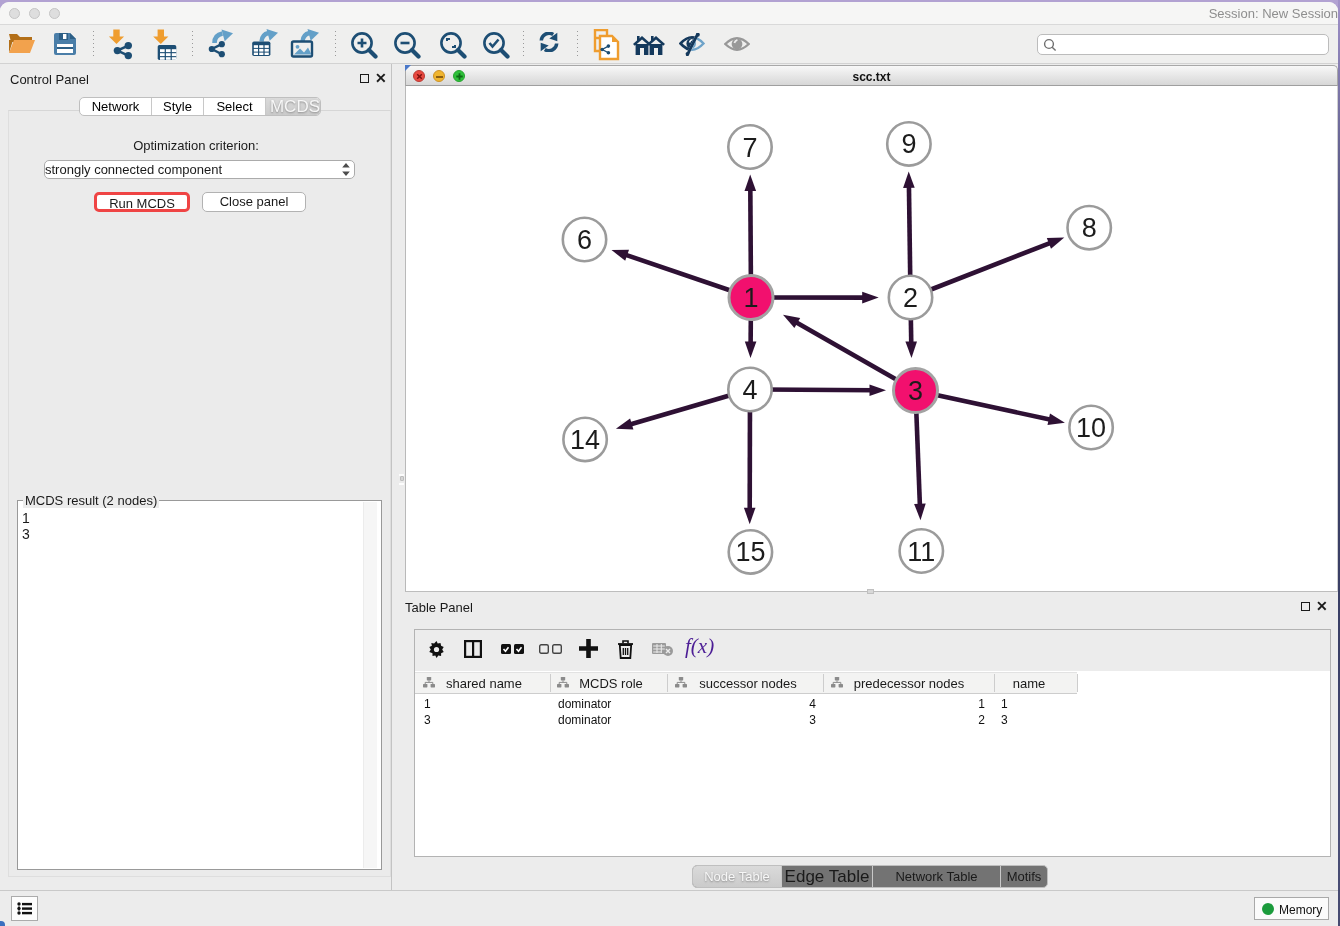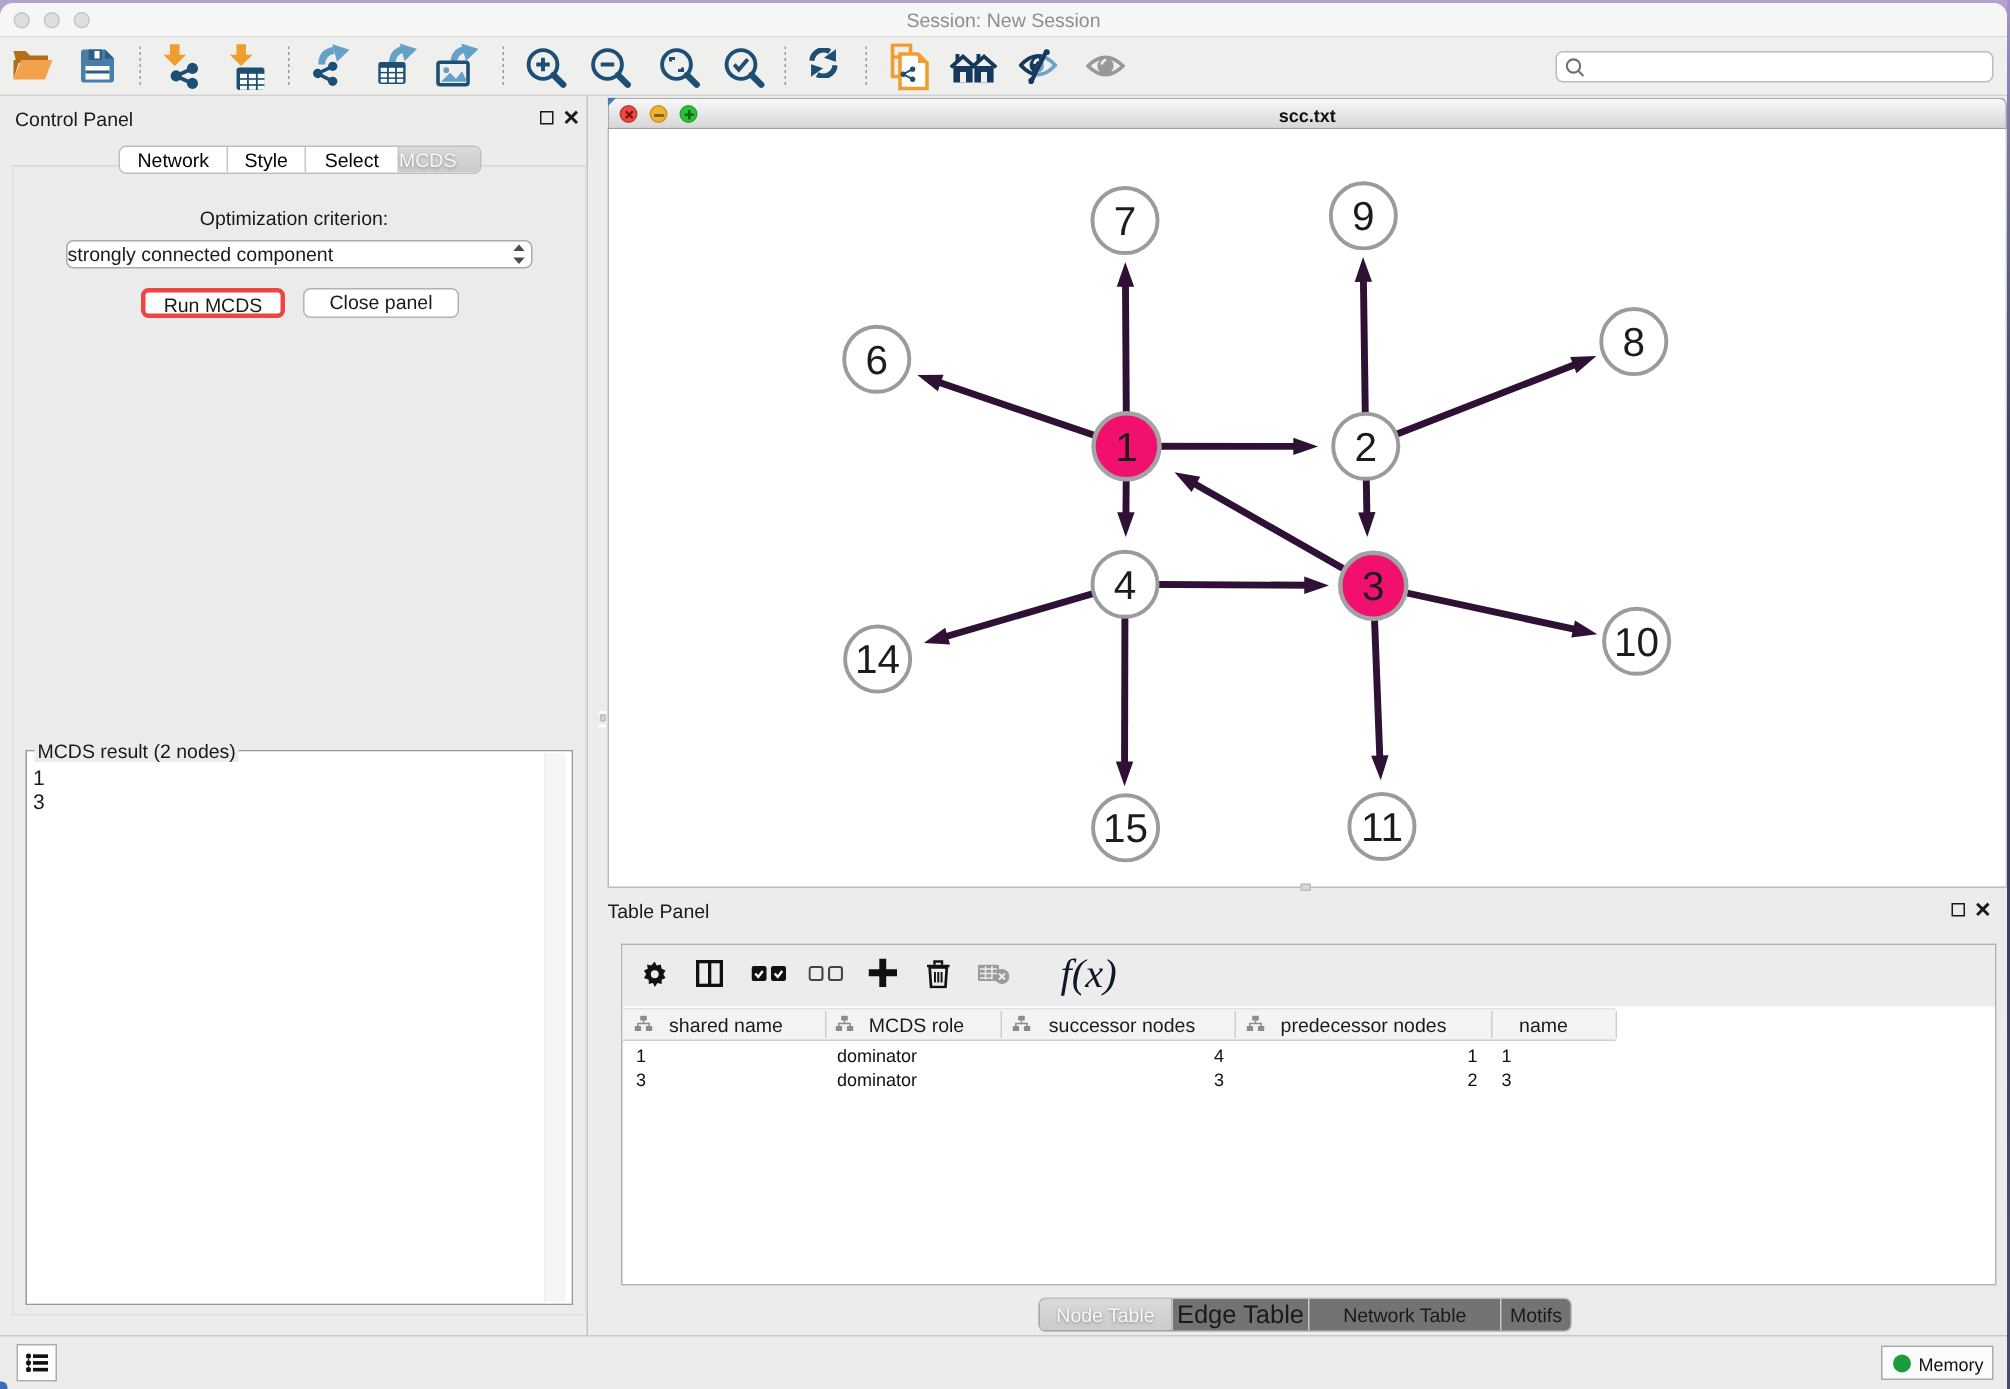--- a/index.html
+++ b/index.html
@@ -13,21 +13,21 @@
 <div class="abs" style="left:0;top:0;width:1340px;height:12px;background:#b2a2d2"></div>
 
 <div class="abs" style="right:0;top:0;width:2px;height:926px;background:linear-gradient(#a493c9 0%,#9186bc 4%,#6a6796 15%,#3a3f66 33%,#3a3f66 70%,#4a4e77 90%,#464a70 100%)"></div>
 
 <div class="abs" style="left:0;top:2px;width:1338px;height:924px;background:#ececec;border-radius:9px 9px 0 0"></div>
 
 <div class="abs" style="left:0;top:2px;width:1338px;height:23px;background:#f6f6f5;border-radius:9px 9px 0 0;border-bottom:1px solid #d9d9d9"></div>
 <div class="abs" style="left:8.5px;top:8px;width:11px;height:11px;border-radius:50%;background:#dedede;border:1px solid #c5c5c5"></div>
 <div class="abs" style="left:28.5px;top:8px;width:11px;height:11px;border-radius:50%;background:#dedede;border:1px solid #c5c5c5"></div>
 <div class="abs" style="left:48.5px;top:8px;width:11px;height:11px;border-radius:50%;background:#dedede;border:1px solid #c5c5c5"></div>
-<div class="abs" style="left:0;top:6px;width:1338px;text-align:center;font-size:13px;color:#8e8e8e">Session: New Session</div>
+<div class="abs" style="left:0;top:6px;width:1338px;text-align:right;font-size:13px;color:#8e8e8e">Session: New Session</div>
 
 <div class="abs" style="left:0;top:25px;width:1338px;height:39px;background:#efefee;border-bottom:1px solid #d2d2d2"></div>
 
 <div class="abs" style="left:93px;top:31px;width:1px;height:27px;background-image:repeating-linear-gradient(#9a9a9a 0 1.5px,transparent 1.5px 4px)"></div>
 <div class="abs" style="left:192px;top:31px;width:1px;height:27px;background-image:repeating-linear-gradient(#9a9a9a 0 1.5px,transparent 1.5px 4px)"></div>
 <div class="abs" style="left:335px;top:31px;width:1px;height:27px;background-image:repeating-linear-gradient(#9a9a9a 0 1.5px,transparent 1.5px 4px)"></div>
 <div class="abs" style="left:523px;top:31px;width:1px;height:27px;background-image:repeating-linear-gradient(#9a9a9a 0 1.5px,transparent 1.5px 4px)"></div>
 <div class="abs" style="left:577px;top:31px;width:1px;height:27px;background-image:repeating-linear-gradient(#9a9a9a 0 1.5px,transparent 1.5px 4px)"></div>
 <svg class="ic" style="left:7px;top:31px" width="30" height="26" viewBox="0 0 30 26">
 <path d="M2 3h8l3 3h12v5H4z" fill="#b36f18"></path>
@@ -181,21 +181,21 @@
 <div class="abs" style="left:10px;top:72px;font-size:13px;color:#1a1a1a">Control Panel</div>
 <div class="abs" style="left:360px;top:74px;width:9px;height:9px;border:1.6px solid #1a1a1a"></div>
 <div class="abs" style="left:375px;top:70px;font-size:14px;font-weight:700;color:#1a1a1a">✕</div>
 
 <div class="abs" style="left:8px;top:110px;width:383px;height:767px;background:#ebebeb;border:1px solid #dedede;border-top-color:#d6d6d6"></div>
 
 <div class="abs" style="left:79px;top:97px;width:242px;height:19px;border:1px solid #bfbfbf;border-radius:5px;overflow:hidden;display:flex;background:#fff">
 <div style="width:72px;border-right:1px solid #c8c8c8;text-align:center;font-size:13px;line-height:18px">Network</div>
 <div style="width:52px;border-right:1px solid #c8c8c8;text-align:center;font-size:13px;line-height:18px">Style</div>
 <div style="width:62px;border-right:1px solid #c8c8c8;text-align:center;font-size:13px;line-height:18px">Select</div>
-<div style="flex:1;background:linear-gradient(#dadada,#cbcbcb);text-align:left;font-size:13px;line-height:18px;color:#f7f7f7;text-shadow:0 1px 2px rgba(130,130,130,.9)">MCDS</div>
+<div style="flex:1;background:linear-gradient(#dadada,#cbcbcb);text-align:right;font-size:17px;line-height:18px;color:#f7f7f7;text-shadow:0 1px 2px rgba(130,130,130,.9)">MCDS</div>
 </div>
 <div class="abs" style="left:0;top:138px;width:392px;text-align:center;font-size:13px;color:#1a1a1a">Optimization criterion:</div>
 
 <div class="abs" style="left:44px;top:160px;width:311px;height:19px;background:#fff;border:1px solid #ababab;border-radius:5px;font-size:13px;line-height:17px;color:#1a1a1a">strongly connected component</div>
 <svg class="ic" style="left:341px;top:163px" width="10" height="13" viewBox="0 0 10 13">
     <path d="M5 0l3.8 4.4H1.2z M5 13L1.2 8.6h7.6z" fill="#4c4c4c"></path>
   </svg>
 
 <div class="abs" style="left:94px;top:192px;width:96px;height:20px;background:#fff;border:3px solid #ef4444;border-radius:5px;text-align:center;font-size:13px;line-height:18px;color:#1a1a1a">Run MCDS</div>
 <div class="abs" style="left:202px;top:192px;width:104px;height:20px;background:#fff;border:1px solid #b2b2b2;border-radius:5px;text-align:center;font-size:13px;line-height:18px;color:#1a1a1a">Close panel</div>
@@ -316,21 +316,21 @@
   </svg>
 <svg class="ic" style="left:652px;top:643px" width="21" height="13" viewBox="0 0 21 13">
 <g fill="#9b9b9b">
       <rect x="0" y="0" width="14" height="11" rx="1"></rect>
       <circle cx="16" cy="8" r="5"></circle>
     </g>
 <path d="M1.2 3h11.6M1.2 6h11.6M1.2 9h8" stroke="#ececec" stroke-width="1"></path>
 <path d="M5 1v9M9.3 1v9" stroke="#ececec" stroke-width="1"></path>
 <path d="M14 6l4 4M18 6l-4 4" stroke="#ececec" stroke-width="1.4"></path>
   </svg>
-<div class="abs" style="left:707px;top:634px;font-family:'Liberation Serif',serif;font-style:italic;font-size:27px;color:#0f172a">f(x)</div>
+<div class="abs" style="left:685px;top:634px;font-family:'Liberation Serif',serif;font-style:italic;font-size:21px;color:#4c1d95">f(x)</div>
 
 <div class="abs" style="left:415px;top:672px;width:662px;height:22px;background:#f3f3f2;border-top:1px solid #e2e2e2;border-bottom:1px solid #cdcdcd"></div>
 <div class="abs" style="left:549.5px;top:674px;width:1px;height:18px;background:#cdcdcd"></div>
 <div class="abs" style="left:667px;top:674px;width:1px;height:18px;background:#cdcdcd"></div>
 <div class="abs" style="left:823px;top:674px;width:1px;height:18px;background:#cdcdcd"></div>
 <div class="abs" style="left:994px;top:674px;width:1px;height:18px;background:#cdcdcd"></div>
 <div class="abs" style="left:1076.5px;top:674px;width:1px;height:18px;background:#cdcdcd"></div>
 <svg class="ic" style="left:423px;top:677px" width="12" height="11" viewBox="0 0 12 11">
     <g fill="#8b8b8b">
       <rect x="3.8" y="0" width="4.4" height="3.4" rx=".6"></rect>

